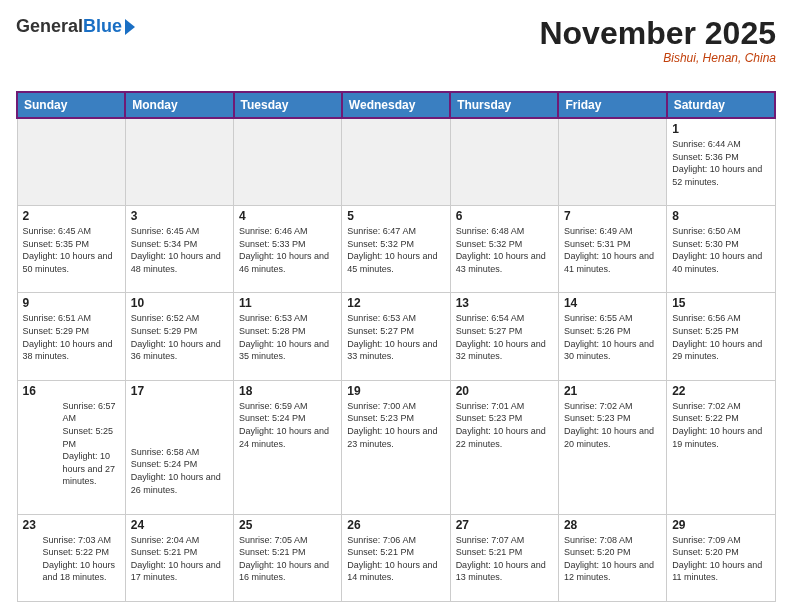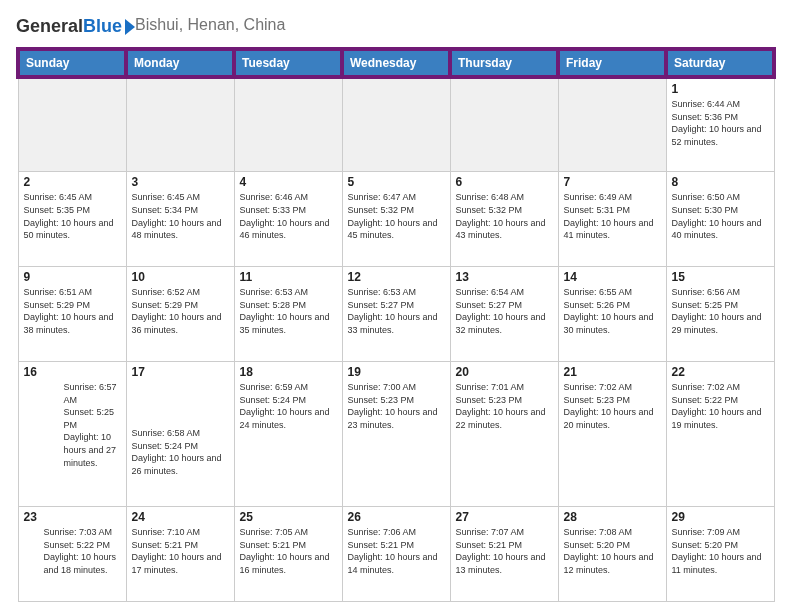--- a/index.html
+++ b/index.html
@@ -12,23 +12,23 @@
     }
     .page {
       width: 792px;
       height: 612px;
       padding: 16px 16px 10px 16px;
       display: flex;
       flex-direction: column;
     }
     .header {
       display: flex;
-      justify-content: flex-start;
+      justify-content: space-between;
       align-items: flex-start;
-      margin-bottom: 10px;
+      margin-bottom: 26px;
     }
     .logo {
       display: flex;
       flex-direction: column;
       align-items: flex-start;
     }
     .logo-text {
       display: flex;
       align-items: center;
       gap: 0;
@@ -54,38 +54,39 @@
     .title-block {
       text-align: right;
     }
     .month-title {
       font-size: 32px;
       font-weight: bold;
       color: #222;
       line-height: 1.1;
     }
     .subtitle {
-      font-size: 16px;
-      color: #737373;
+      font-size: 12px;
+      color: #c2410c;
+      font-style: italic;
     }
     .calendar {
       flex: 1;
       border: 1px solid #ccc;
       border-collapse: collapse;
       width: 100%;
       table-layout: fixed;
     }
     .calendar thead tr th {
       background: #3a7fc1;
       color: #fff;
       text-align: left;
       padding: 5px 6px;
       font-size: 12px;
       font-weight: bold;
-      border: 4px solid #701a75;
+      border: 2px solid #701a75;
     }
     .calendar tbody tr td {
       border: 1px solid #ccc;
       vertical-align: top;
       padding: 3px 5px;
       font-size: 9.5px;
       color: #333;
       background: #fff;
       height: 78px;
     }
@@ -110,20 +111,21 @@
 <div class="page">
   <div class="header">
     <div class="logo">
       <div class="logo-text">
         <span class="logo-general">General</span>
         <span class="logo-blue">Blue</span>
         <div class="logo-triangle"></div>
       </div>
     </div>
     <div class="title-block">
+      <div class="month-title">November 2025</div>
       <div class="subtitle">Bishui, Henan, China</div>
     </div>
   </div>
 
   <table class="calendar">
     <thead>
       <tr>
       <th>Sunday</th>
           <th>Monday</th>
           <th>Tuesday</th>
@@ -282,21 +284,21 @@
         </tr>
         <tr>
           <td>
             <div class="day-number">23</div>
             <div class="day-info" style="white-space: pre-line; margin-left: 20px;">Sunrise: 7:03 AM
 Sunset: 5:22 PM
 Daylight: 10 hours and 18 minutes.</div>
           </td>
           <td>
             <div class="day-number">24</div>
-            <div class="day-info" style="white-space: pre-line;">Sunrise: 7:10 AM
+            <div class="day-info" style="white-space: pre-line;">Sunrise: 2:04 AM
 Sunset: 5:21 PM
 Daylight: 10 hours and 17 minutes.</div>
           </td>
           <td>
             <div class="day-number">25</div>
             <div class="day-info" style="white-space: pre-line;">Sunrise: 7:05 AM
 Sunset: 5:21 PM
 Daylight: 10 hours and 16 minutes.</div>
           </td>
           <td>

